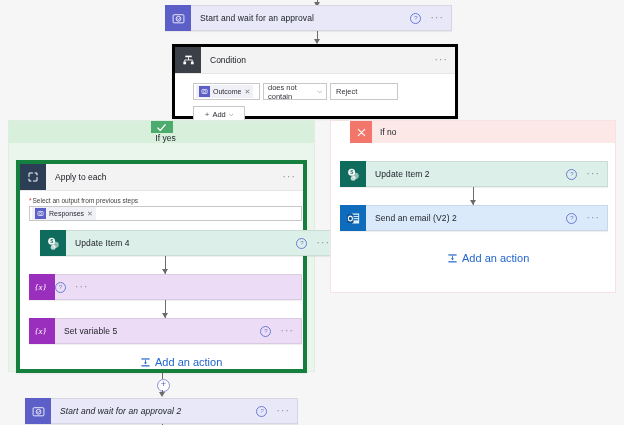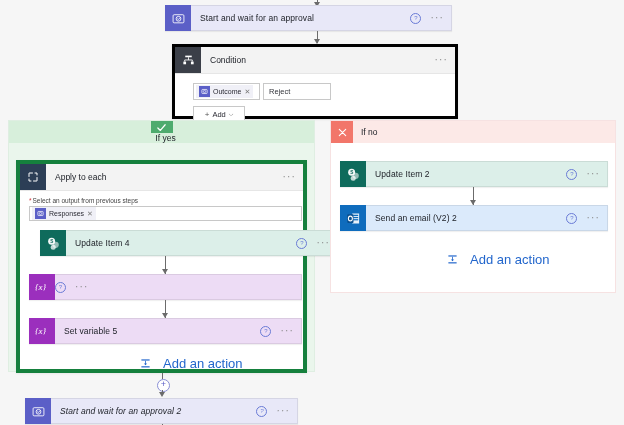--- a/index.html
+++ b/index.html
@@ -138,22 +138,22 @@
     border-right: 3.5px solid transparent;
     border-top: 5px solid #6b6b6b;
   }
   .plus-node {
     position: absolute; width: 11px; height: 11px; border-radius: 50%;
     border: 1px solid #8a8fd6; background: #fff;
     color: #5b5fc7; font-size: 9px; line-height: 9px; text-align: center;
   }
 
   .add-action {
-    position: absolute; display: flex; align-items: center; gap: 12px;
-    font-size: 13px; color: #2266cc; text-align: center;
+    position: absolute; display: flex; align-items: center; gap: 4px;
+    font-size: 11px; color: #2266cc; text-align: center;
   }
   svg { display: block; }
 </style>
 </head>
 <body>
 
 <div id="canvas">
 
   <div class="conn" style="left:317px; top:0px; height:4px;"></div>
   <div class="arrow" style="left:314px; top:2px;"></div>
@@ -194,20 +194,24 @@
           <span class="tk-ic">
             <svg width="7" height="7" viewBox="0 0 24 24">
               <rect x="3" y="5" width="18" height="14" rx="2" fill="none" stroke="#fff" stroke-width="2.4"></rect>
               <circle cx="12" cy="12" r="4" fill="none" stroke="#fff" stroke-width="2.2"></circle>
             </svg>
           </span>
           <span>Outcome</span>
           <span class="tk-x">✕</span>
         </span>
       </div>
+      <div class="cond-field f-op">
+        <span>does not contain</span>
+        <span class="chev">⌵</span>
+      </div>
       <div class="cond-field f-val">
         <span>Reject</span>
       </div>
     </div>
 
     <div class="add-btn">
       <span class="plus">+</span>
       <span>Add</span>
       <span class="chev">⌵</span>
     </div>
@@ -320,21 +324,21 @@
         <circle cx="12" cy="12.5" r="4.4" fill="none" stroke="#fff" stroke-width="1.6"></circle>
         <path d="M10.2 12.6l1.5 1.5 2.6-3" fill="none" stroke="#fff" stroke-width="1.5" stroke-linecap="round"></path>
       </svg>
     </div>
     <div class="ttl">Start and wait for an approval 2</div>
     <div class="help">?</div>
     <div class="dots">···</div>
   </div>
   <div class="conn" style="left:162px; top:424px; height:1px;"></div>
 
-  <div class="branch no-wrap" style="left:330px; top:120px; width:286px; height:173px;">
+  <div class="branch no-wrap" style="left:330px; top:120px; width:286px; height:173px;padding-left:19px;">
     <div class="branch-head no-head">
       <div class="mark no-mark">
         <svg width="11" height="11" viewBox="0 0 24 24">
           <path d="M5 5l14 14M19 5L5 19" stroke="#fff" stroke-width="2.4" stroke-linecap="round"></path>
         </svg>
       </div>
       <div class="lbl">If no</div>
     </div>
 
     <div class="card c-sp" style="left:9px; top:40px; width:268px;">

